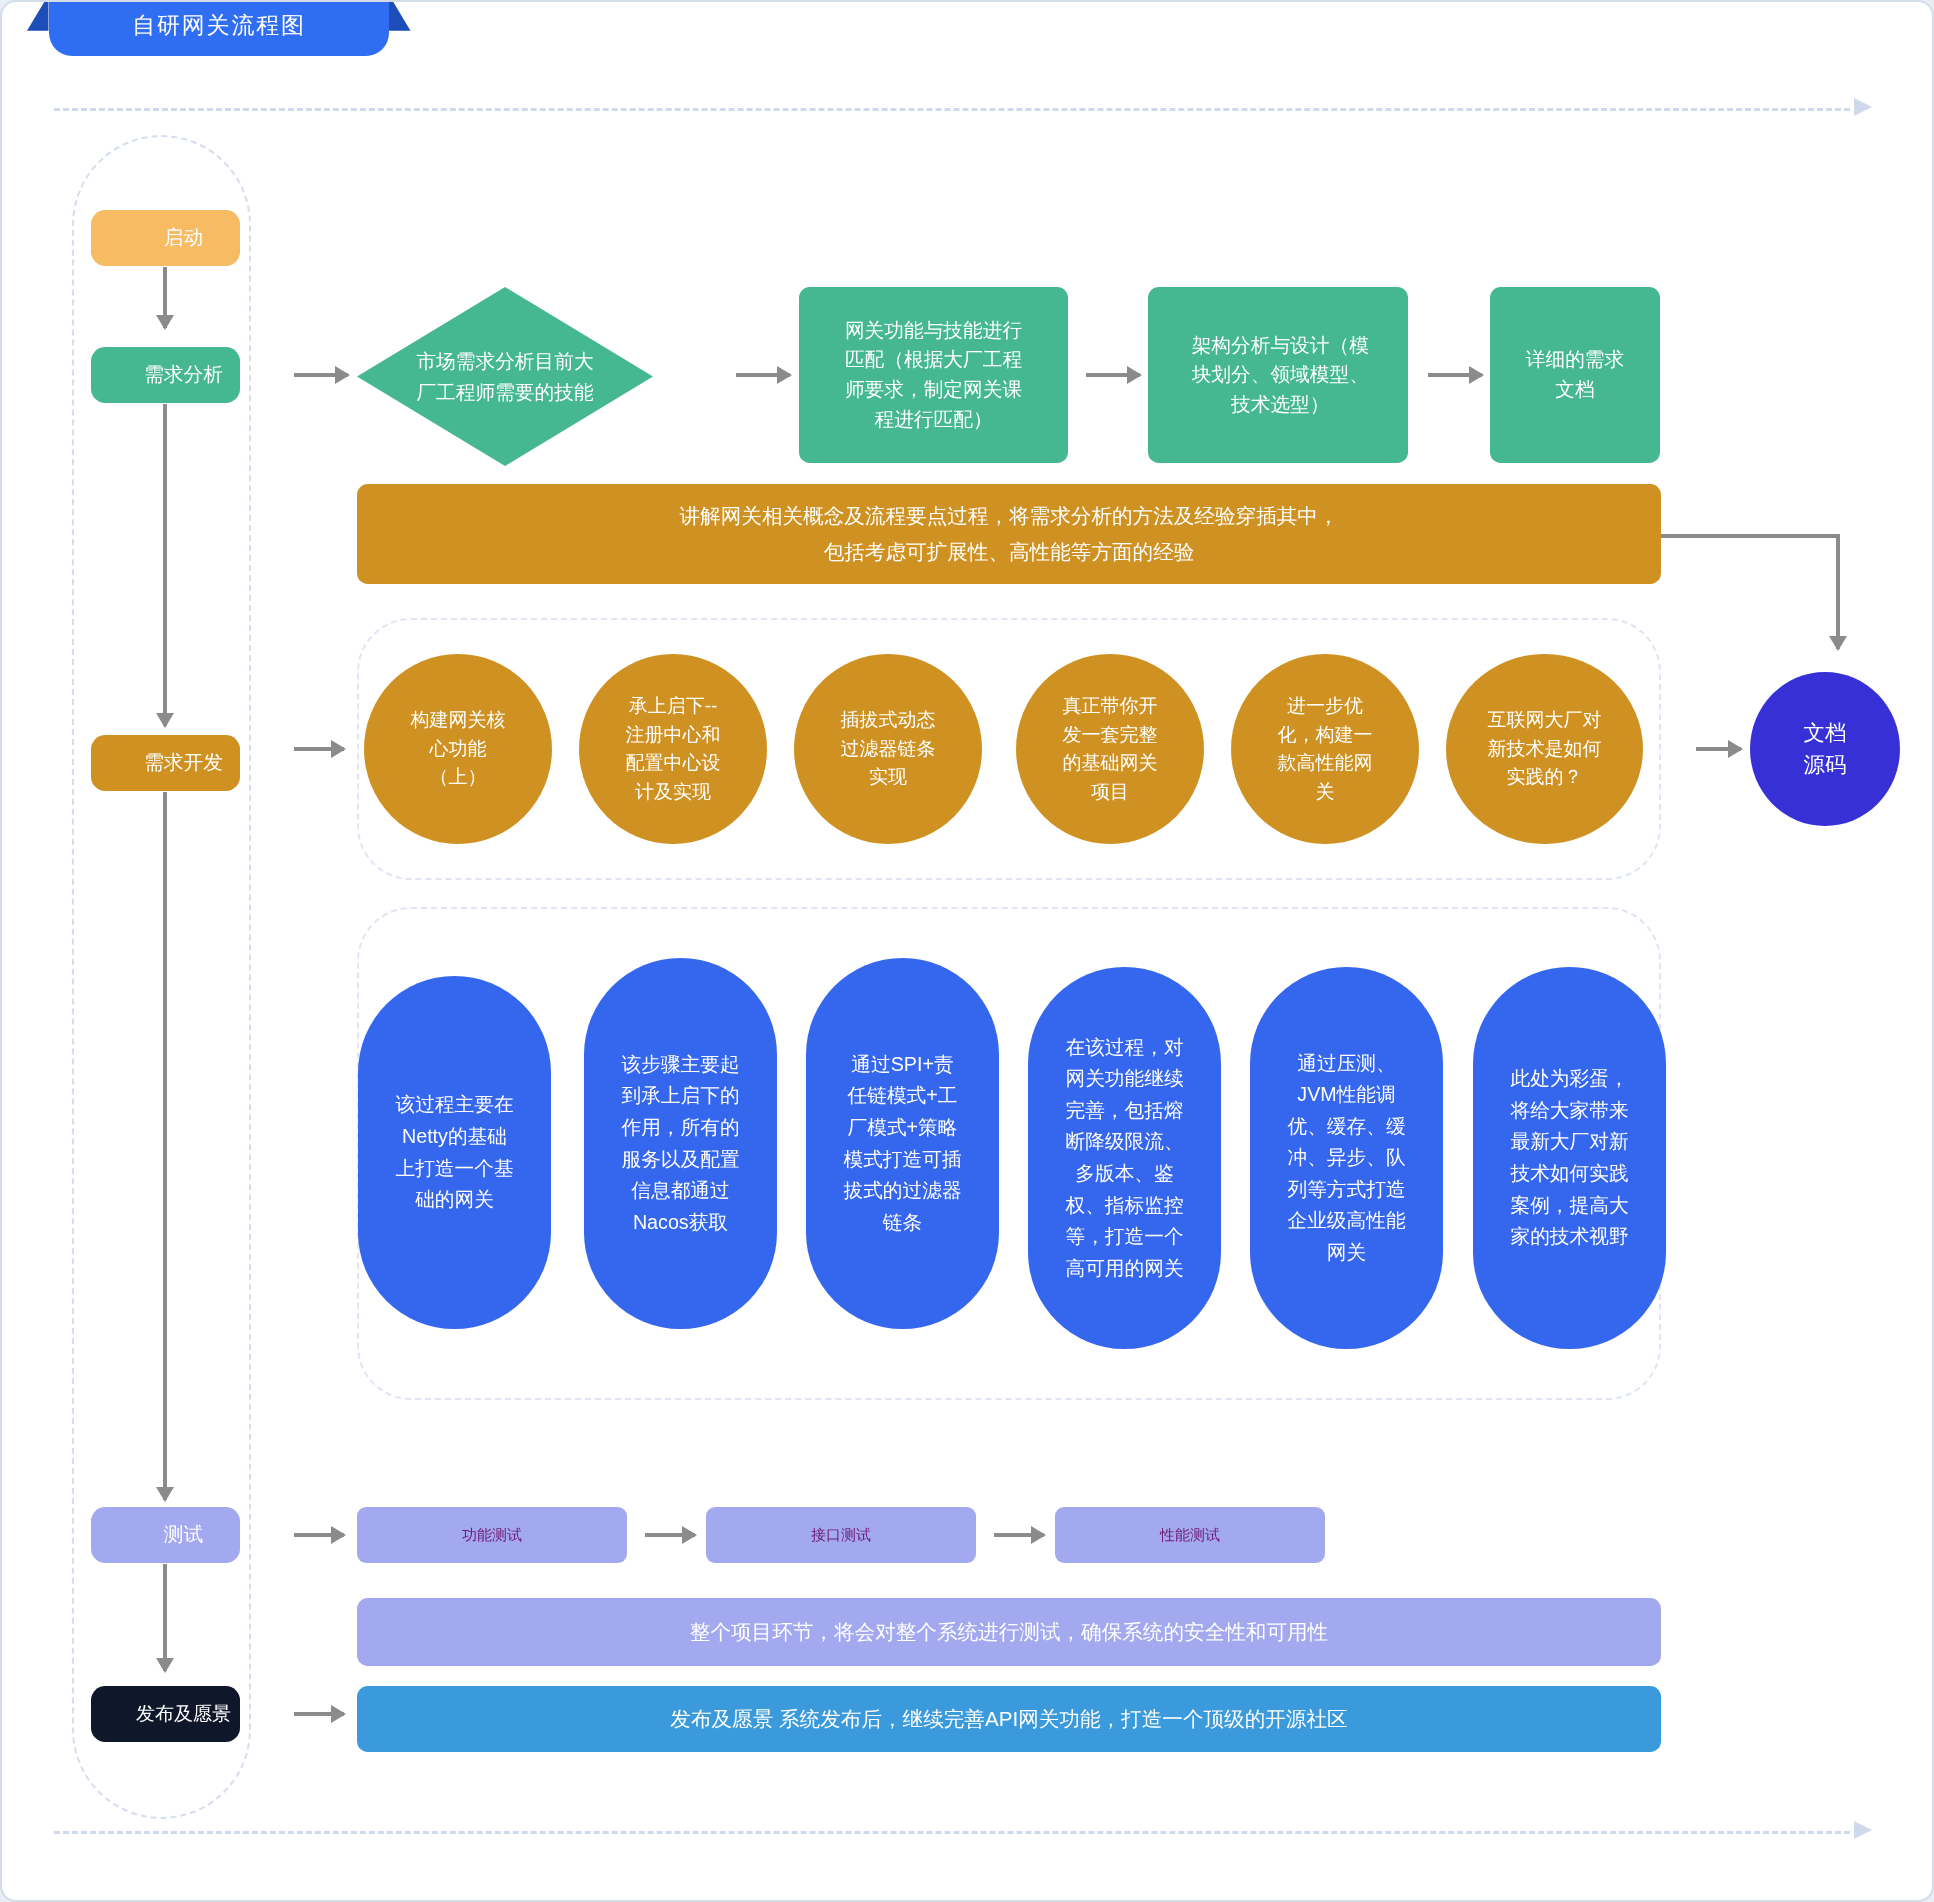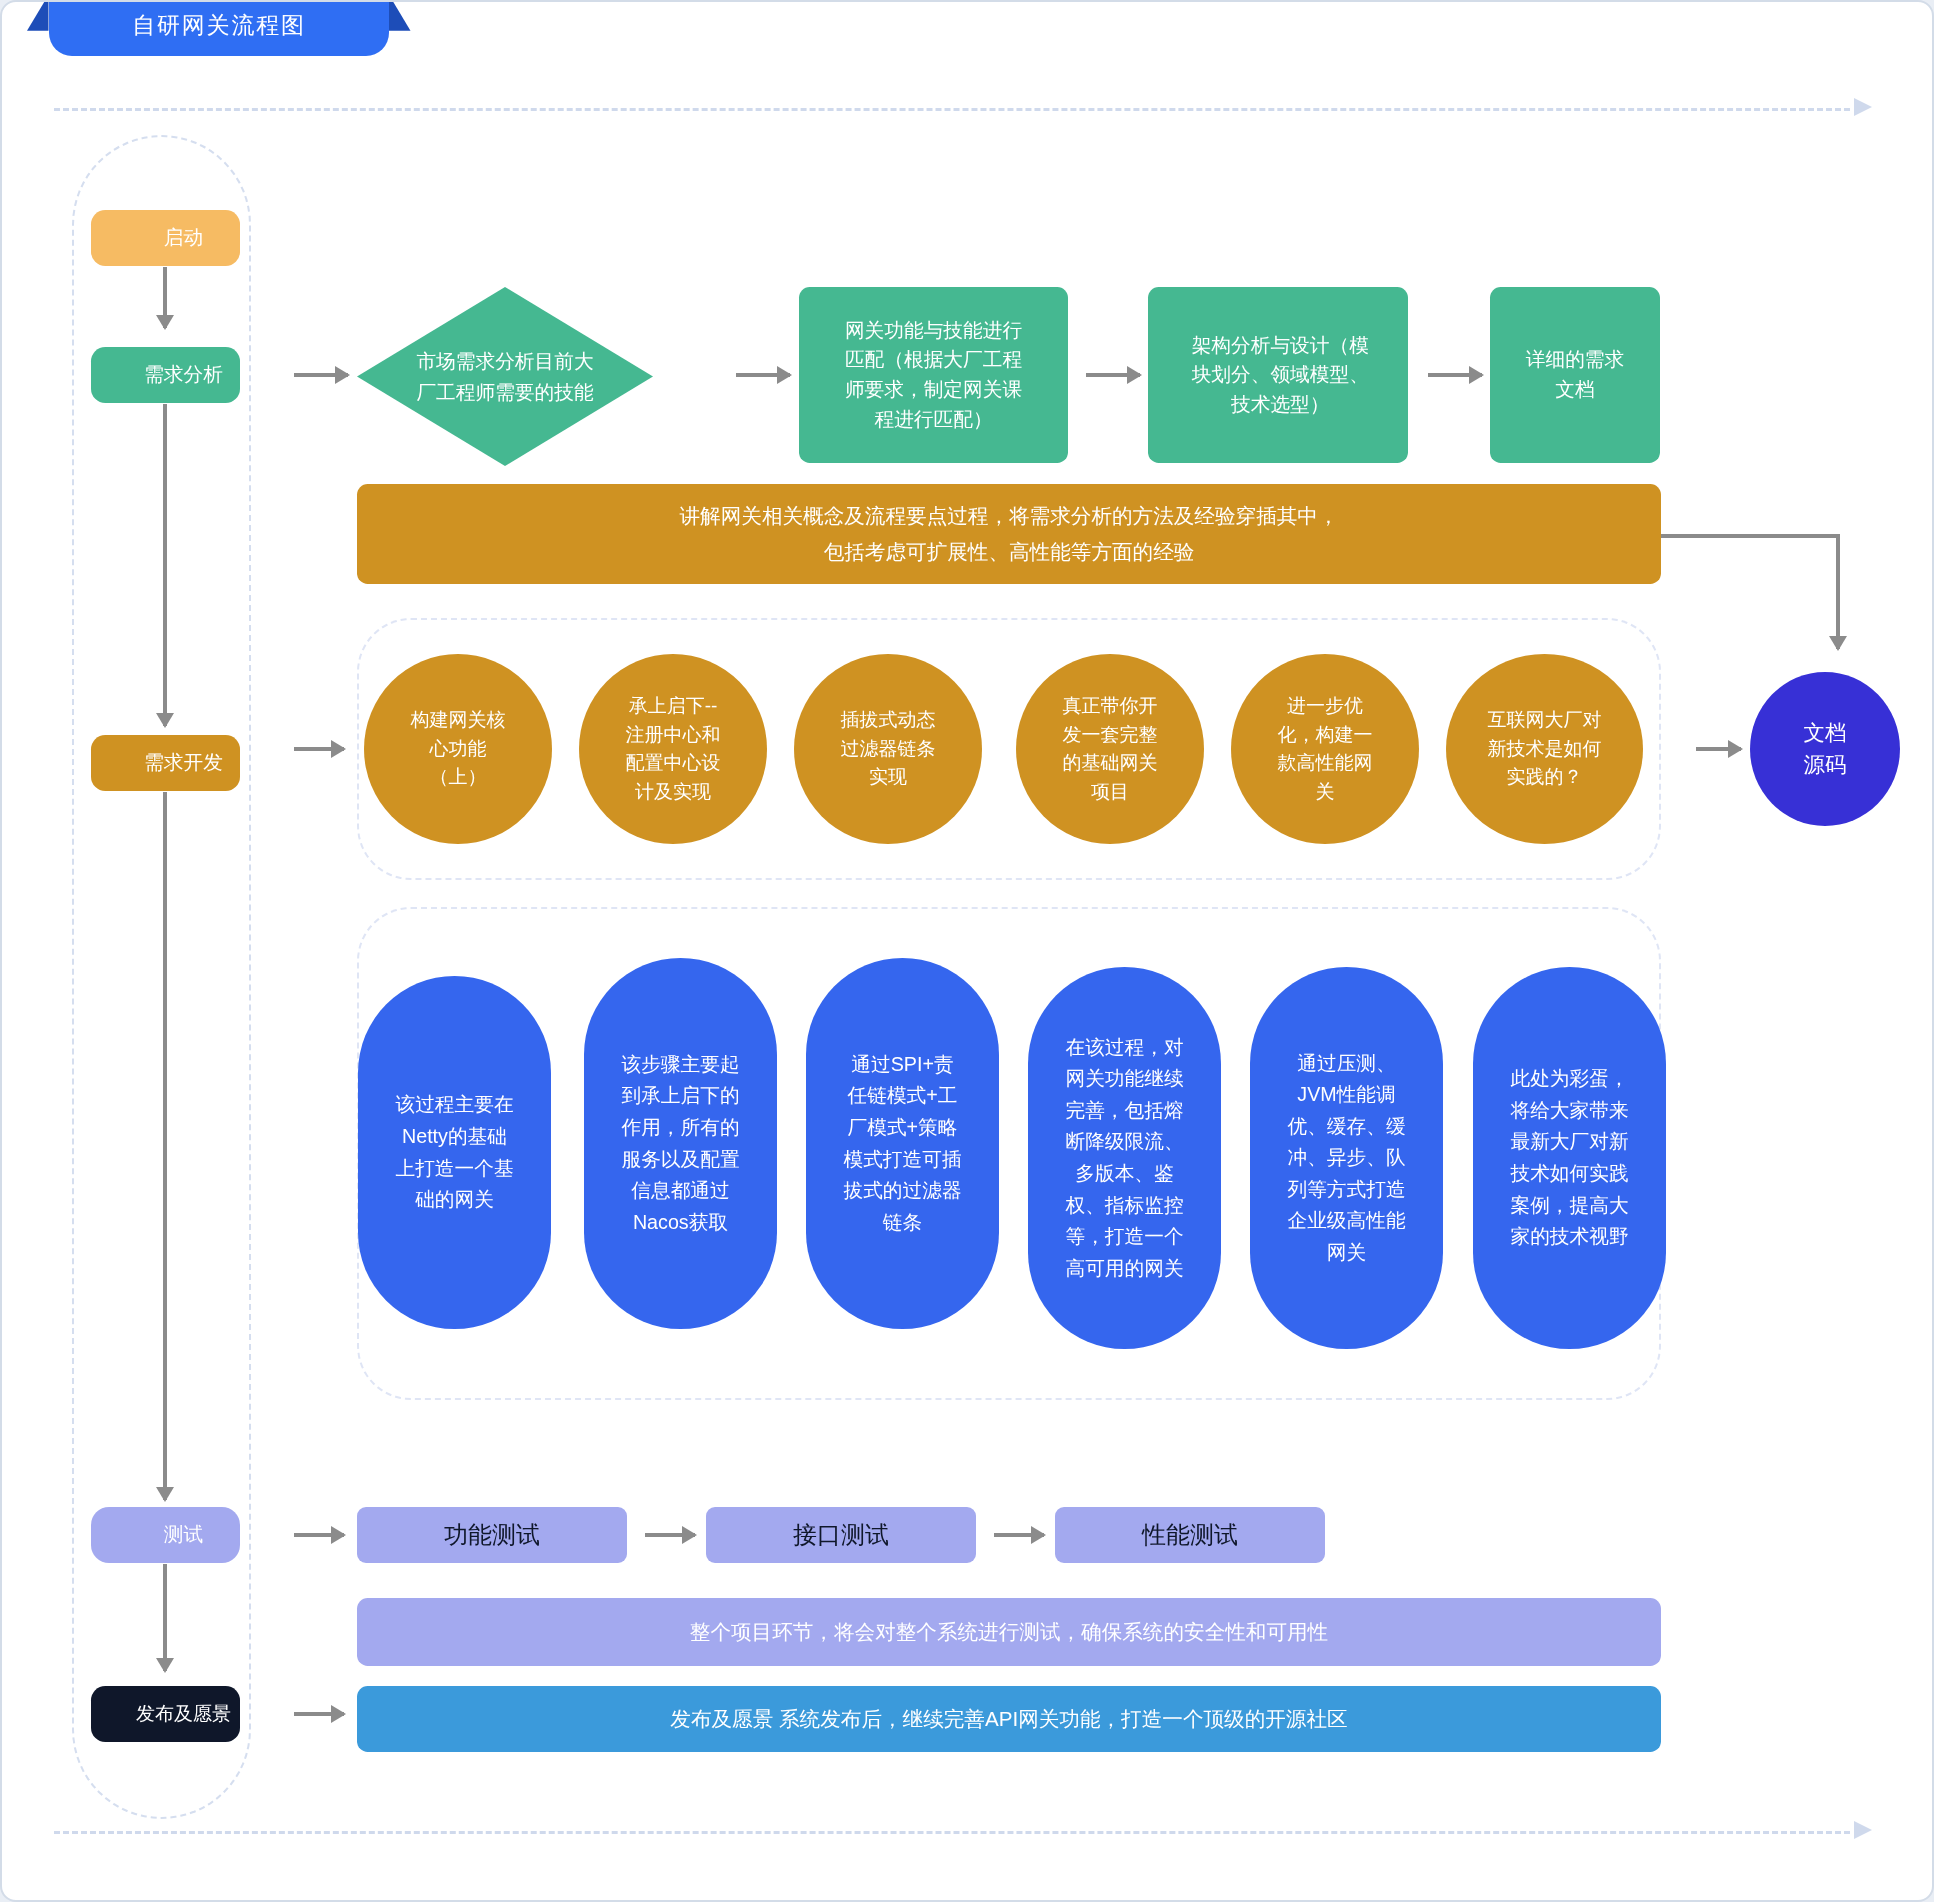--- a/index.html
+++ b/index.html
@@ -135,21 +135,21 @@
     background:#3730d6;
     border-radius:50%;
     display:flex;align-items:center;justify-content:center;
     color:#fff;font-size:21.5px;text-align:center;line-height:1.5;
     white-space:pre-line;
   }
 
   .lavbox{
     position:absolute;background:#a3a9ef;border-radius:9px;
     display:flex;align-items:center;justify-content:center;
-    color:#0f172a;font-size:24px;
+    color:#701a75;font-size:15px;
   }
 
   
   .arr-h{position:absolute;height:3.6px;background:#8b8b8b;}
   .arr-h::after{
     content:"";position:absolute;right:-1.8px;top:-7.2px;
     width:0;height:0;border-left:15px solid #8b8b8b;
     border-top:9px solid transparent;border-bottom:9px solid transparent;
   }
   .arr-v{position:absolute;width:3.6px;background:#8b8b8b;}
@@ -178,21 +178,21 @@
 
   <div class="node stage start pill" style="left:89px;top:208px;">启动</div>
   <div class="arr-v" style="left:161px;top:265px;height:61px;"></div>
 
   <div class="node stage green pill" style="left:89px;top:345px;">需求分析</div>
   <div class="arr-v" style="left:161px;top:402px;height:322px;"></div>
 
   <div class="node stage gold pill" style="left:89px;top:733px;">需求开发</div>
   <div class="arr-v" style="left:161px;top:790px;height:708px;"></div>
 
-  <div class="node stage lav pill" style="left:89px;top:1505px;border-radius:18px;">测试</div>
+  <div class="node stage lav pill" style="left:89px;top:1505px;">测试</div>
   <div class="arr-v" style="left:161px;top:1562px;height:107px;"></div>
 
   <div class="node stage blue pill" style="left:89px;top:1684px;">发布及愿景</div>
 
   <div class="arr-h" style="left:292px;top:371px;width:54px;"></div>
 
   <div class="diamond" style="left:355px;top:285px;">市场需求分析目前大
 厂工程师需要的技能</div>
 
   <div class="arr-h" style="left:734px;top:371px;width:54px;"></div>

